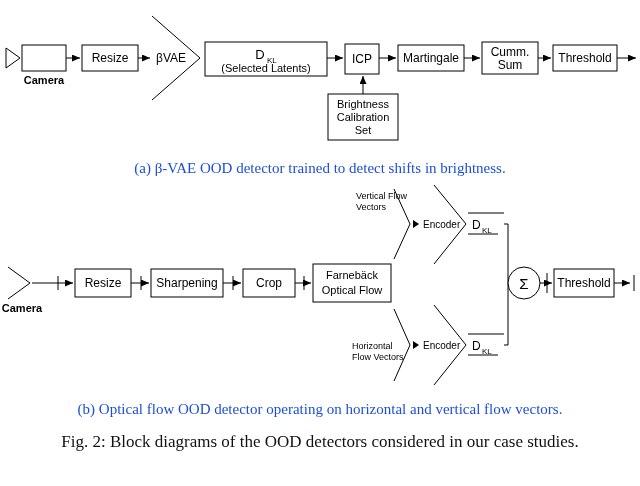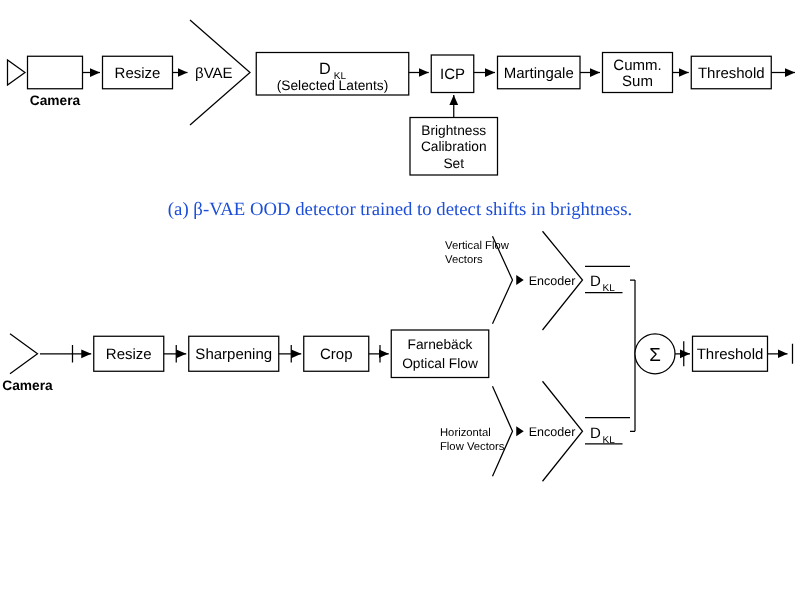--- a/index.html
+++ b/index.html
@@ -163,15 +163,17 @@
     <line class="ln" x1="540" y1="106" x2="552" y2="106" marker-end="url(#arrB)"></line>
     <line class="ln" x1="547" y1="96" x2="547" y2="116"></line>
 
     <rect class="bx" x="554" y="92" width="60" height="28"></rect>
     <text class="t12" x="584" y="110" text-anchor="middle">Threshold</text>
 
     <line class="ln" x1="614" y1="106" x2="630" y2="106" marker-end="url(#arrB)"></line>
     <line class="ln" x1="634" y1="98" x2="634" y2="114"></line>
   </svg>
 
+  <p class="subcaption">(b) Optical flow OOD detector operating on horizontal and vertical flow vectors.</p>
 
+  <p class="figcaption">Fig. 2: Block diagrams of the OOD detectors considered in our case studies.</p>
 
 </div>
 
 </body></html>

